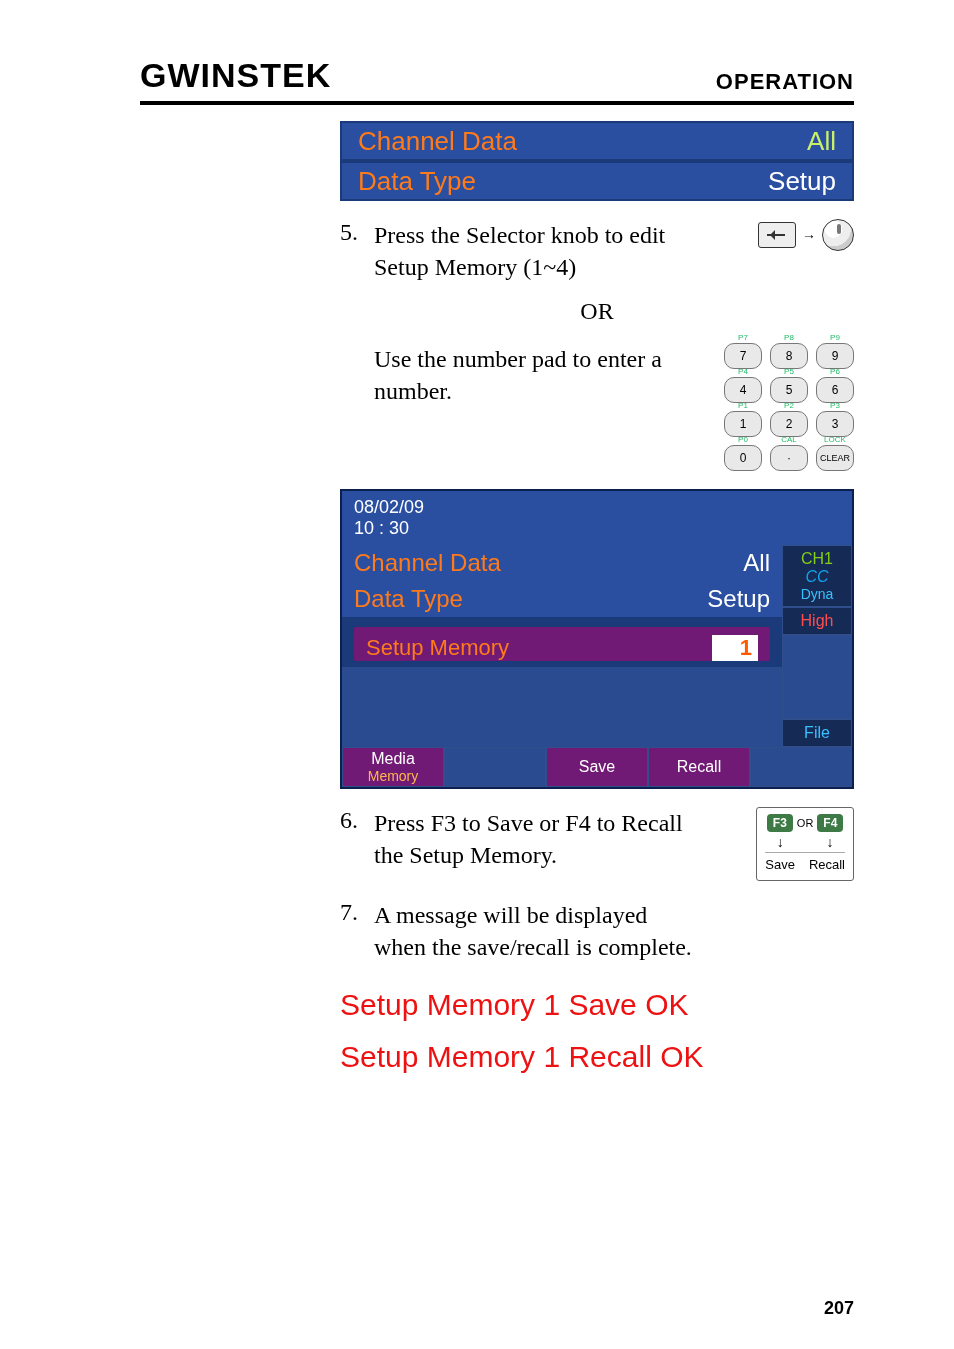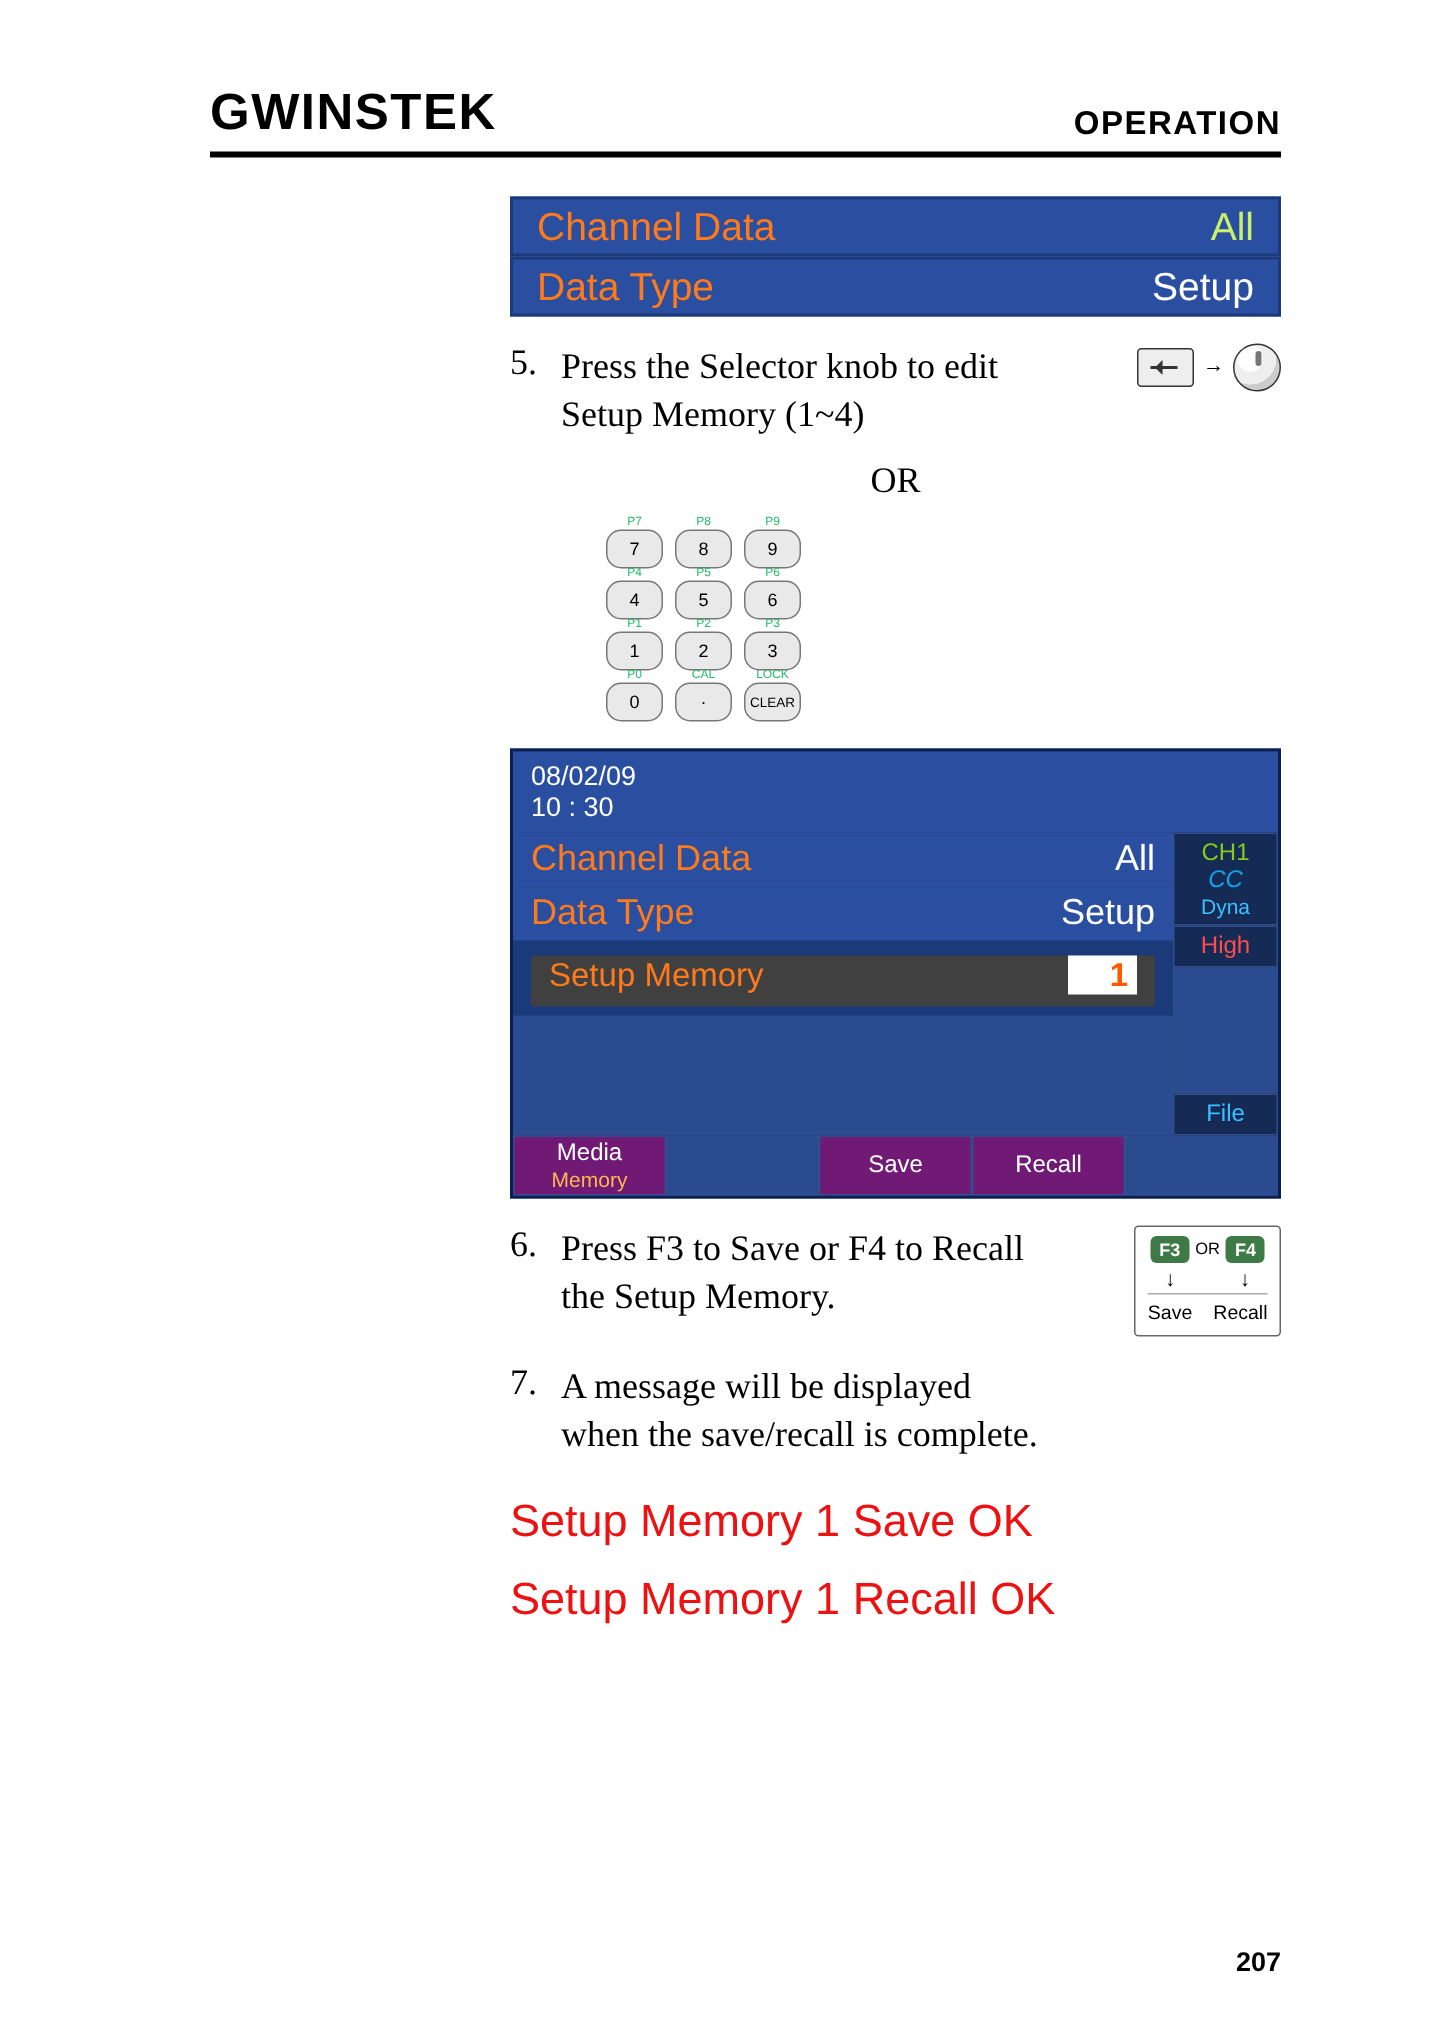--- a/index.html
+++ b/index.html
@@ -1,18 +1,18 @@
 <!DOCTYPE html>
 <html><head>
 <meta charset="utf-8">
 <style>
   * { box-sizing: border-box; margin: 0; padding: 0; }
   html, body { width: 954px; height: 1349px; background: #fff; font-family: "Times New Roman", serif; color: #000; }
   .page { width: 954px; height: 1349px; position: relative; padding: 56px 100px 40px 140px; }
-  .header { display: flex; justify-content: space-between; align-items: flex-end; border-bottom: 4px solid #000; padding-bottom: 6px; margin-bottom: 26px; }
+  .header { display: flex; justify-content: space-between; align-items: flex-end; border-bottom: 4px solid #000; padding-bottom: 6px; margin-bottom: 16px; }
   .logo { font-family: Arial, sans-serif; font-weight: 900; font-size: 34px; letter-spacing: 1px; }
   .section-title { font-family: Arial, sans-serif; font-weight: 700; font-size: 22px; letter-spacing: 1px; }
   .content { margin-left: 200px; }
   .num-row { display: flex; align-items: flex-start; margin-top: 18px; }
   .num-row .n { width: 34px; font-size: 24px; }
   .num-row .txt { flex: 1; font-size: 24px; line-height: 1.35; }
   .num-row .aux { width: 160px; display:flex; justify-content:flex-end; align-items:center; }
   
   .bar { display:flex; align-items:center; height:40px; border:2px solid #1b3a7a; background:#2b4fa0; color:#fff; font-family: Arial, sans-serif; font-weight:500; font-size:26px; padding:0 16px; }
   .bar + .bar { margin-top: 0; }
@@ -37,21 +37,21 @@
   
   .device { width:100%; margin-top:18px; font-family: Arial, sans-serif; }
   .lcd { background:#1b3a7a; border:2px solid #0c2050; }
   .lcd-top { background:#2b4fa0; color:#fff; padding:6px 12px; font-size:18px; }
   .lcd-body { position:relative; display:flex; }
   .lcd-main { flex:1; }
   .lcd-row { display:flex; align-items:center; height:36px; padding:0 12px; font-size:24px; background:#2b4fa0; color:#fff; }
   .lcd-row .l-orange { color:#ff7a1a; }
   .lcd-row .r { margin-left:auto; color:#fff; }
   .lcd-mid { padding: 10px 12px 6px 12px; }
-  .setup-row { display:flex; align-items:flex-start; height:34px; background:#404040; color:#ff7a1a; font-size:22px; padding:0 12px; border-radius:2px; }
+  .setup-row { display:flex; align-items:flex-end; height:34px; background:#701a75; color:#ff7a1a; font-size:22px; padding:0 12px; border-radius:2px; }
   .setup-row .val { margin-left:auto; width:46px; height:26px; background:#fff; color:#ff5a00; display:flex; align-items:center; justify-content:flex-end; padding-right:6px; font-weight:bold; }
   .lcd-spacer { height:80px; background:#2b4b90; }
   .lcd-side { width:70px; display:flex; flex-direction:column; }
   .side-cell { flex:0 0 auto; border:1px solid #304d8c; background:#162a56; color:#fff; display:flex; flex-direction:column; align-items:center; justify-content:center; font-size:16px; padding:4px 0; }
   .side-ch1 { color:#84cc16; }
   .side-cc  { color:#0ea5e9;font-style:italic; }
   .side-dyna{ color:#38c0ff; font-size:14px; }
   .side-high{ color:#ff4d4d; }
   .side-gap { flex:1; background:#2b4b90; border:1px solid #304d8c; }
   .side-file{ color:#38c0ff; }
@@ -102,20 +102,21 @@
           <span class="arrow-r">→</span>
           <div class="knob"></div>
         </div>
       </div>
     </div>
 
     <div class="or-line">OR</div>
 
     <div class="num-row">
       <div class="n"></div>
+      <div class="txt">Use the number pad to enter a number.</div>
       <div class="aux">
         <div class="keypad">
           <div class="key">
               <span class="sup">P7</span>
               <span>7</span>
             </div>
           <div class="key">
               <span class="sup">P8</span>
               <span>8</span>
             </div>

